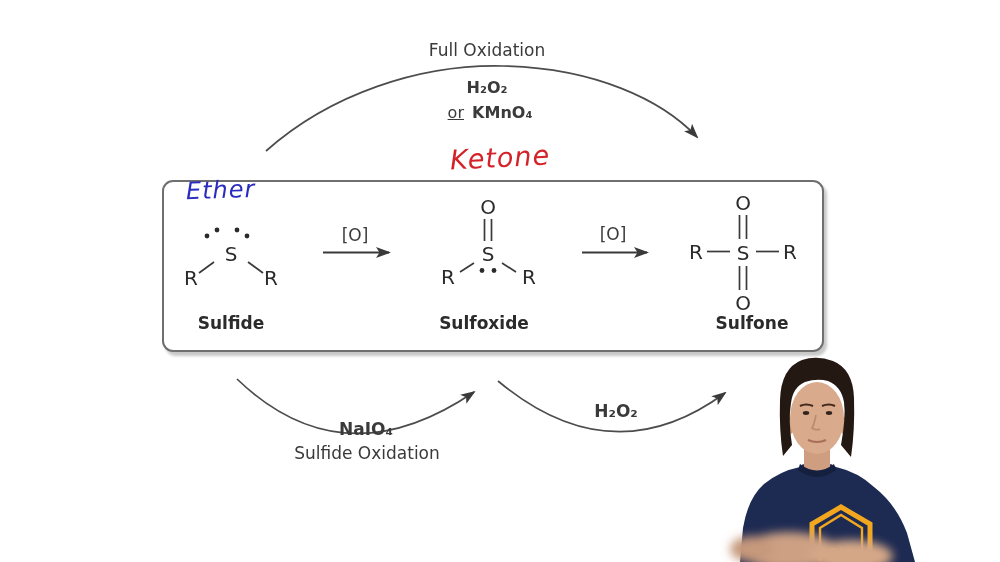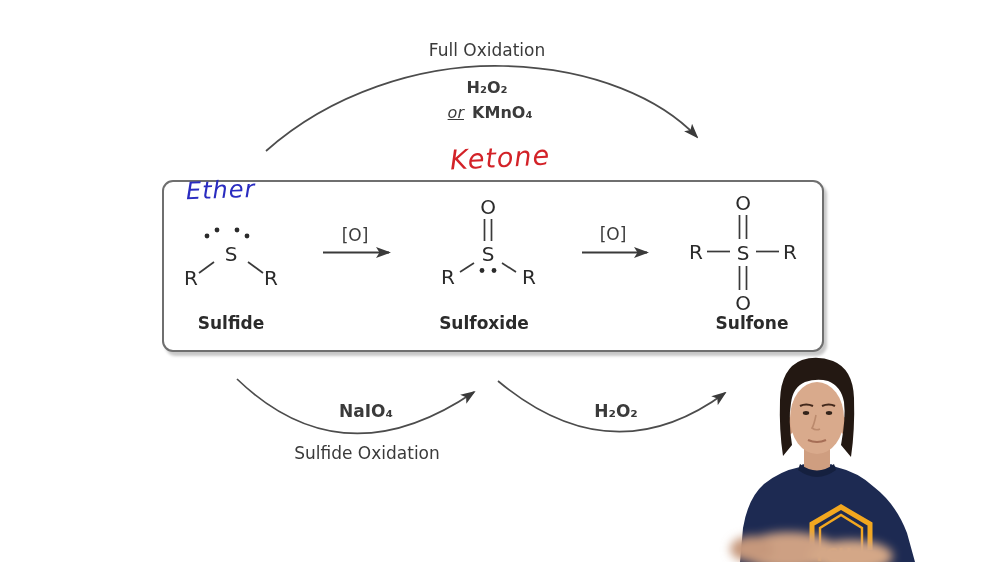--- a/index.html
+++ b/index.html
@@ -1,21 +1,21 @@
 <!DOCTYPE html>
 <html><head>
 <meta charset="utf-8">
 <style>
   html,body{margin:0;padding:0;background:#fff;}
   .canvas{position:relative;width:1000px;height:562px;background:#ffffff;overflow:hidden;
           font-family:"DejaVu Sans","Liberation Sans",sans-serif;color:#3b3b3b;}
   .lbl{position:absolute;white-space:nowrap;line-height:1.1;}
   .cx{transform:translateX(-50%);}
   .b{font-weight:700;}
-  .it{font-style:italic;}
+  .it{}
   .u{text-decoration:underline;}
   .t15{font-size:17px;}
   .t16{font-size:16px;}
   .ink{color:#3a3a3a;}
   .atoms{color:#2b2b2b;}
   .reaction-box{position:absolute;left:162px;top:180px;width:658px;height:168px;
                 border:2px solid #6f6f6f;border-radius:11px;background:#ffffff;
                 box-shadow:3px 4px 3px rgba(0,0,0,0.22);}
   .hand-red{font-size:27px;font-style:italic;letter-spacing:1px;transform:translateX(-50%) rotate(-3deg);}
   .hand-blue{font-size:24px;font-style:italic;letter-spacing:1px;transform:rotate(-2deg);}
@@ -126,17 +126,17 @@
   <div class="lbl hand-red" style="left:500px;top:143px;color:#d32228;">Ketone</div>
   <div class="lbl hand-blue" style="left:186px;top:177px;color:#2a2cc0;">Ether</div>
 
   <div class="lbl cx t15 ink" style="left:355px;top:226px;">[O]</div>
   <div class="lbl cx t15 ink" style="left:613px;top:225px;">[O]</div>
 
   <div class="lbl cx t15 b atoms" style="left:231px;top:314px;">Sulfide</div>
   <div class="lbl cx t15 b atoms" style="left:484px;top:314px;">Sulfoxide</div>
   <div class="lbl cx t15 b atoms" style="left:752px;top:314px;">Sulfone</div>
 
-  <div class="lbl cx t15 b ink" style="left:366px;top:402px;">NaIO₄</div>
+  <div class="lbl cx t15 b ink" style="left:366px;top:420px;">NaIO₄</div>
   <div class="lbl cx t15 ink" style="left:367px;top:444px;">Sulfide Oxidation</div>
   <div class="lbl cx t15 b ink" style="left:616px;top:402px;">H₂O₂</div>
 
 </div>
 
 </body></html>

